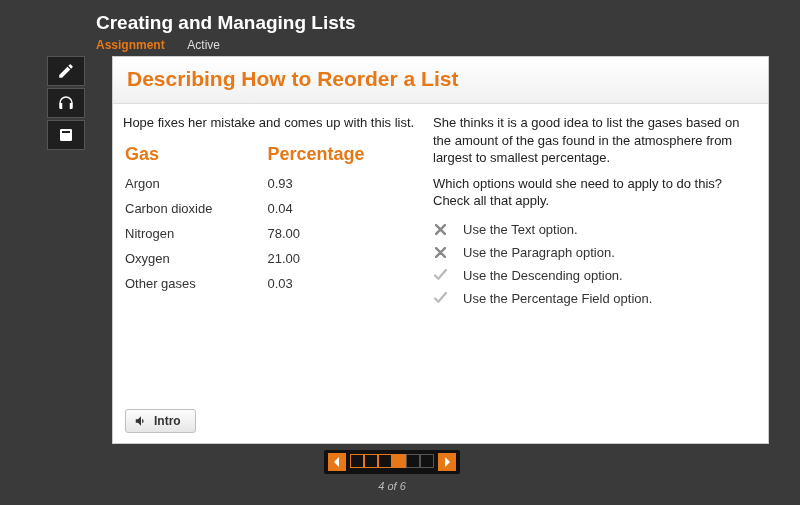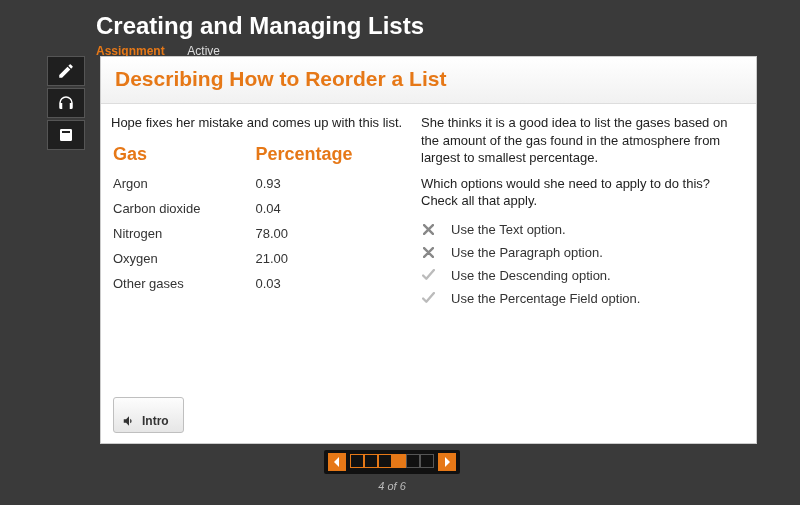--- a/index.html
+++ b/index.html
@@ -11,21 +11,21 @@
     width: 800px;
     height: 505px;
     overflow: hidden;
     position: relative;
   }
   .header {
     padding: 12px 0 4px 96px;
     color: #fff;
   }
   .header h1 {
-    font-size: 24px;
+    font-size: 19px;
     font-weight: bold;
     margin-bottom: 4px;
   }
   .header .sub {
     font-size: 12px;
   }
   .header .sub .assign {
     color: #e67817;
     font-weight: bold;
     margin-right: 20px;
@@ -47,21 +47,21 @@
     background: #1f1f1f;
     border: 1px solid #555;
     display: flex;
     align-items: center;
     justify-content: center;
     cursor: pointer;
   }
   .tool svg { fill: #fff; }
   .panel {
     position: absolute;
-    left: 100px;
+    left: 112px;
     top: 56px;
     width: 657px;
     height: 388px;
     background: #fff;
     border: 1px solid #ccc;
     display: flex;
     flex-direction: column;
   }
   .panel-title {
     background: linear-gradient(#fff,#f1f1f1);
@@ -131,21 +131,21 @@
     padding: 8px 12px 10px;
     border-top: 0;
   }
   .intro-btn {
     display: inline-flex;
     align-items: center;
     gap: 6px;
     background: linear-gradient(#fdfdfd,#e6e6e6);
     border: 1px solid #bfbfbf;
     border-radius: 3px;
-    padding: 16px 14px 4px 8px;
+    padding: 4px 14px 4px 8px;
     font-size: 12px;
     font-weight: bold;
     color: #333;
     cursor: pointer;
   }
   .pager {
     position: absolute;
     left: 0;
     right: 16px;
     top: 450px;

